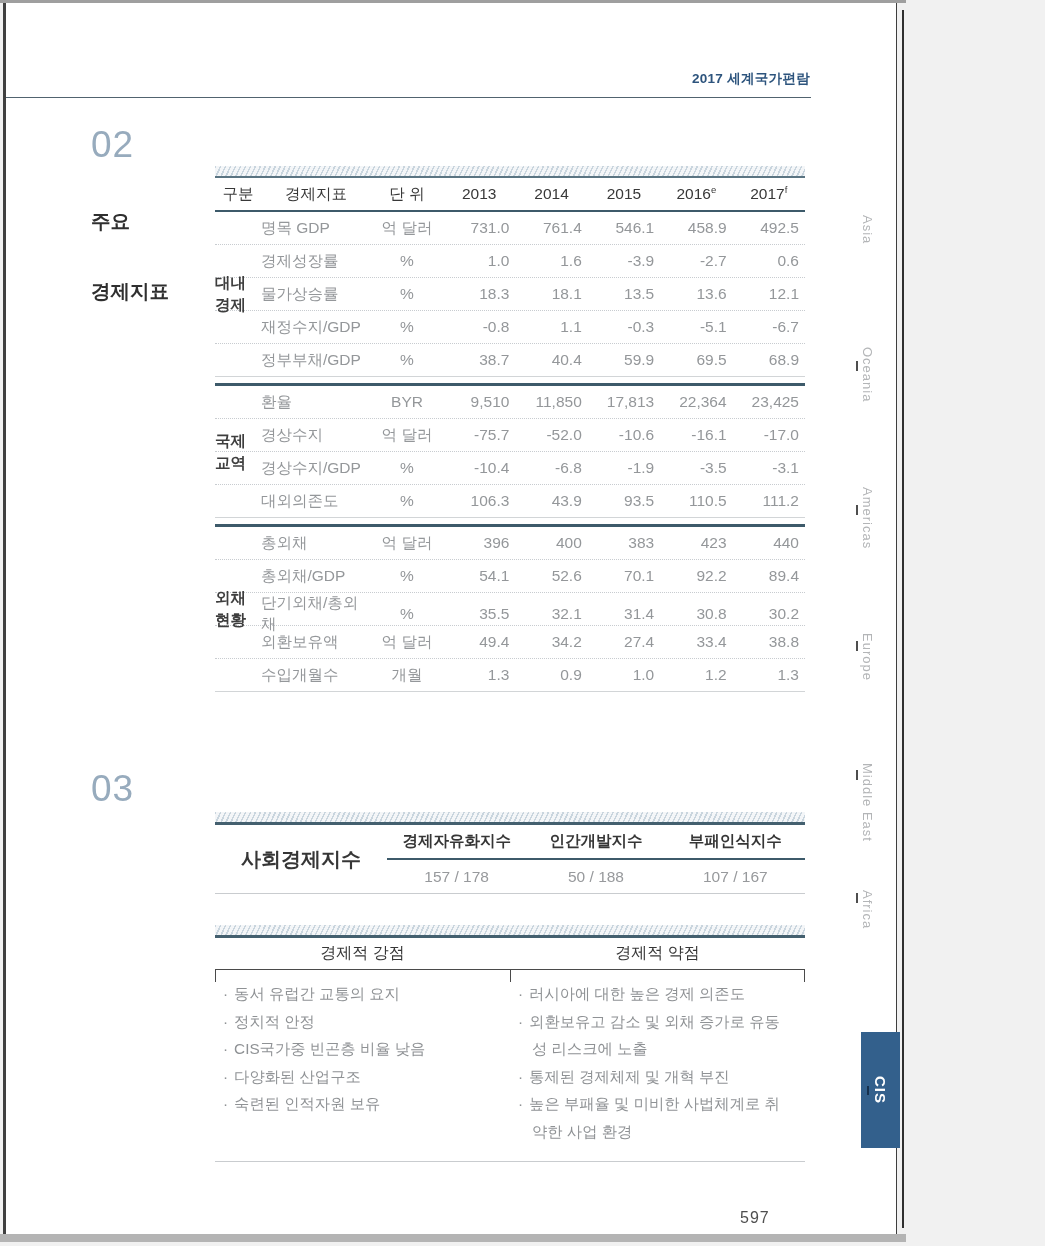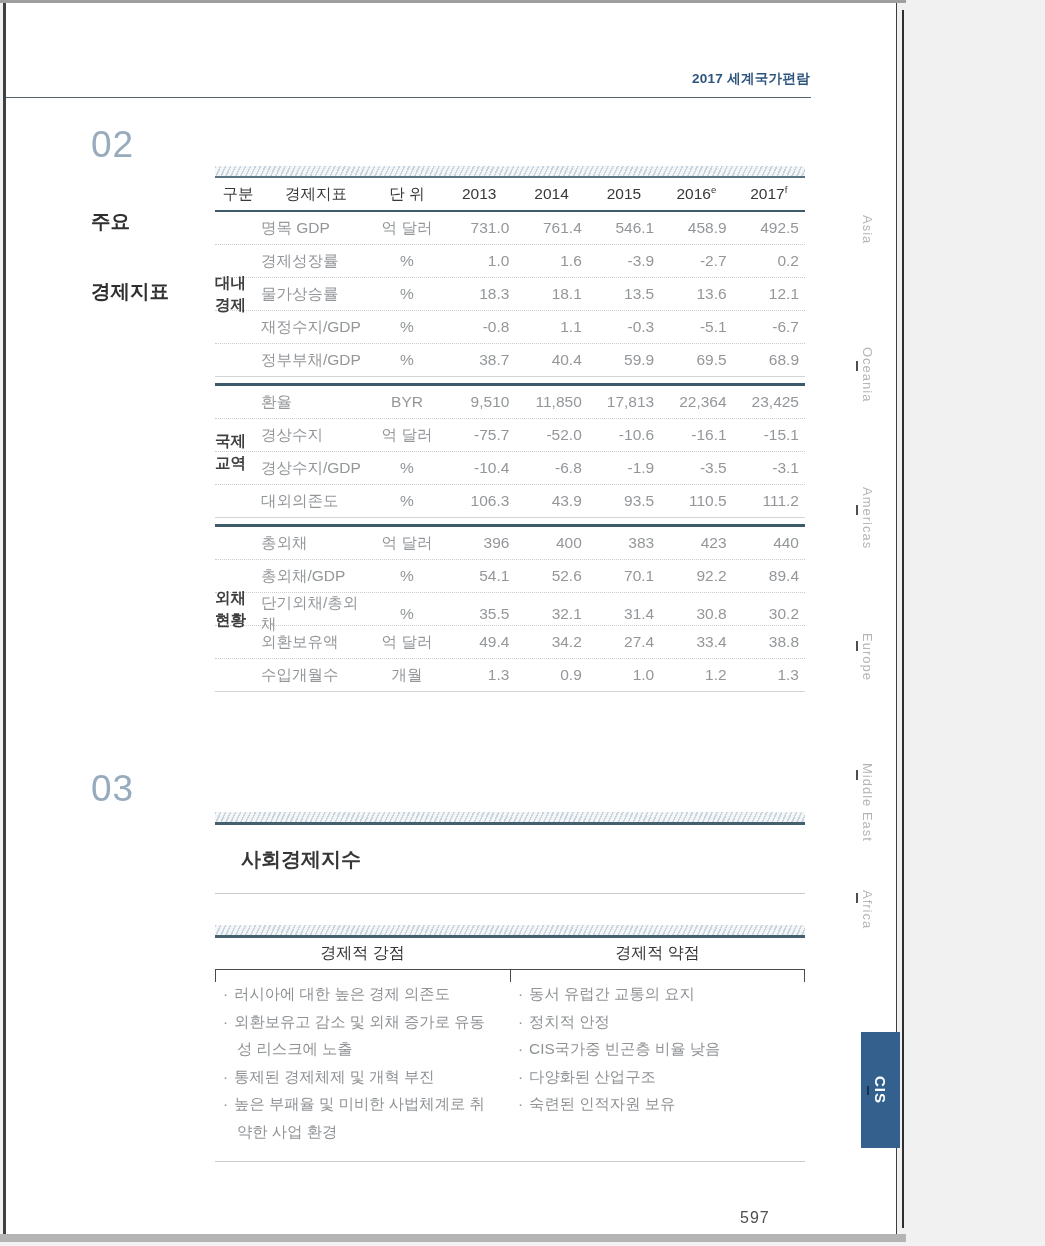--- a/index.html
+++ b/index.html
@@ -121,21 +121,21 @@
             <div class="c-val">458.9</div>
             <div class="c-val">492.5</div>
           </div>
           <div class="mt-row">
             <div class="c-ind">경제성장률</div>
             <div class="c-unit">%</div>
             <div class="c-val">1.0</div>
             <div class="c-val">1.6</div>
             <div class="c-val">-3.9</div>
             <div class="c-val">-2.7</div>
-            <div class="c-val">0.2</div>
+            <div class="c-val">0.6</div>
           </div>
           <div class="mt-row">
             <div class="c-ind">물가상승률</div>
             <div class="c-unit">%</div>
             <div class="c-val">18.3</div>
             <div class="c-val">18.1</div>
             <div class="c-val">13.5</div>
             <div class="c-val">13.6</div>
             <div class="c-val">12.1</div>
           </div>
@@ -172,21 +172,21 @@
             <div class="c-val">22,364</div>
             <div class="c-val">23,425</div>
           </div>
           <div class="mt-row">
             <div class="c-ind">경상수지</div>
             <div class="c-unit">억 달러</div>
             <div class="c-val">-75.7</div>
             <div class="c-val">-52.0</div>
             <div class="c-val">-10.6</div>
             <div class="c-val">-16.1</div>
-            <div class="c-val">-15.1</div>
+            <div class="c-val">-17.0</div>
           </div>
           <div class="mt-row">
             <div class="c-ind">경상수지/GDP</div>
             <div class="c-unit">%</div>
             <div class="c-val">-10.4</div>
             <div class="c-val">-6.8</div>
             <div class="c-val">-1.9</div>
             <div class="c-val">-3.5</div>
             <div class="c-val">-3.1</div>
           </div>
@@ -253,50 +253,63 @@
         </div>
       </div>
   </div>
 
   <div class="sec-num sec03-num">03</div>
 
   <div class="idx-table">
     <div class="hatch hatch3"></div>
     <div class="idx-body">
       <div class="idx-label">사회경제지수</div>
+      <div class="idx-cols">
+        <div class="idx-heads" id="idx-heads">
+            <div class="ih">경제자유화지수</div>
+            <div class="ih">인간개발지수</div>
+            <div class="ih">부패인식지수</div>
+          </div>
+        <div class="idx-mid"></div>
+        <div class="idx-vals" id="idx-vals">
+            <div class="iv">157 / 178</div>
+            <div class="iv">50 / 188</div>
+            <div class="iv">107 / 167</div>
+          </div>
+      </div>
     </div>
   </div>
 
   <div class="sw-table">
     <div class="hatch hatch3"></div>
     <div class="sw-head">
       <div class="sh">경제적 강점</div>
       <div class="sh">경제적 약점</div>
     </div>
     <div class="sw-div">
       <i class="t-l"></i>
         <i class="t-c"></i>
         <i class="t-r"></i>
     </div>
     <div class="sw-body">
-      <div class="sw-col">
-          <ul id="sw-weaknesses">
-            <li><span class="bullet">·</span><span class="txt">러시아에 대한 높은 경제 의존도</span></li>
-            <li><span class="bullet">·</span><span class="txt">외환보유고 감소 및 외채 증가로 유동성 리스크에 노출</span></li>
-            <li><span class="bullet">·</span><span class="txt">통제된 경제체제 및 개혁 부진</span></li>
-            <li><span class="bullet">·</span><span class="txt">높은 부패율 및 미비한 사법체계로 취약한 사업 환경</span></li>
-          </ul>
-        </div>
       <div class="sw-col">
           <ul id="sw-strengths">
             <li><span class="bullet">·</span><span class="txt">동서 유럽간 교통의 요지</span></li>
             <li><span class="bullet">·</span><span class="txt">정치적 안정</span></li>
             <li><span class="bullet">·</span><span class="txt">CIS국가중 빈곤층 비율 낮음</span></li>
             <li><span class="bullet">·</span><span class="txt">다양화된 산업구조</span></li>
             <li><span class="bullet">·</span><span class="txt">숙련된 인적자원 보유</span></li>
+          </ul>
+        </div>
+      <div class="sw-col">
+          <ul id="sw-weaknesses">
+            <li><span class="bullet">·</span><span class="txt">러시아에 대한 높은 경제 의존도</span></li>
+            <li><span class="bullet">·</span><span class="txt">외환보유고 감소 및 외채 증가로 유동성 리스크에 노출</span></li>
+            <li><span class="bullet">·</span><span class="txt">통제된 경제체제 및 개혁 부진</span></li>
+            <li><span class="bullet">·</span><span class="txt">높은 부패율 및 미비한 사법체계로 취약한 사업 환경</span></li>
           </ul>
         </div>
     </div>
   </div>
 
   <div class="page-num">597</div>
 
   <div id="sidebar">
       <div class="side-label" style="top: 215px;">Asia</div>
       <div class="side-label" style="top: 347px;">Oceania</div>

